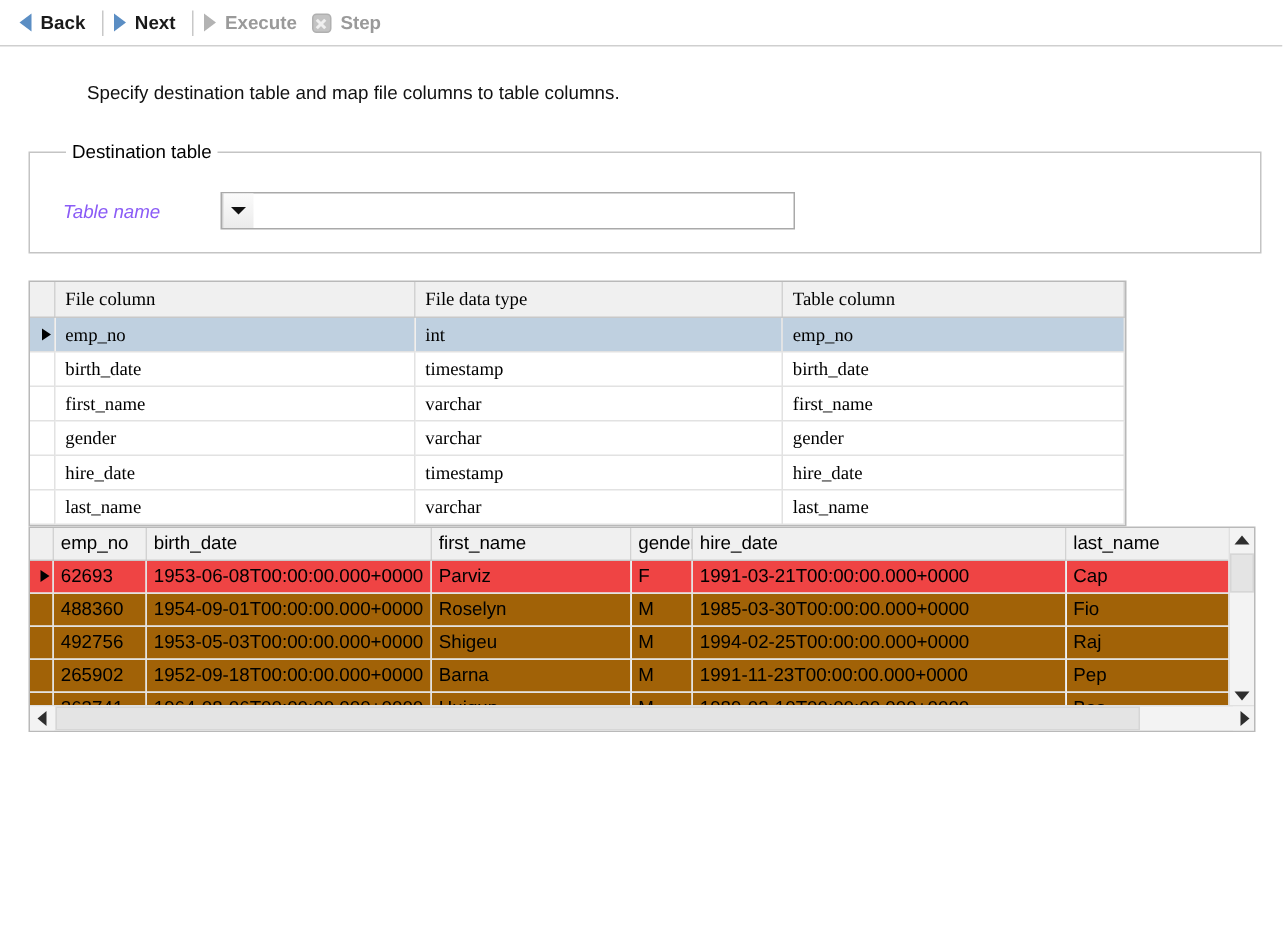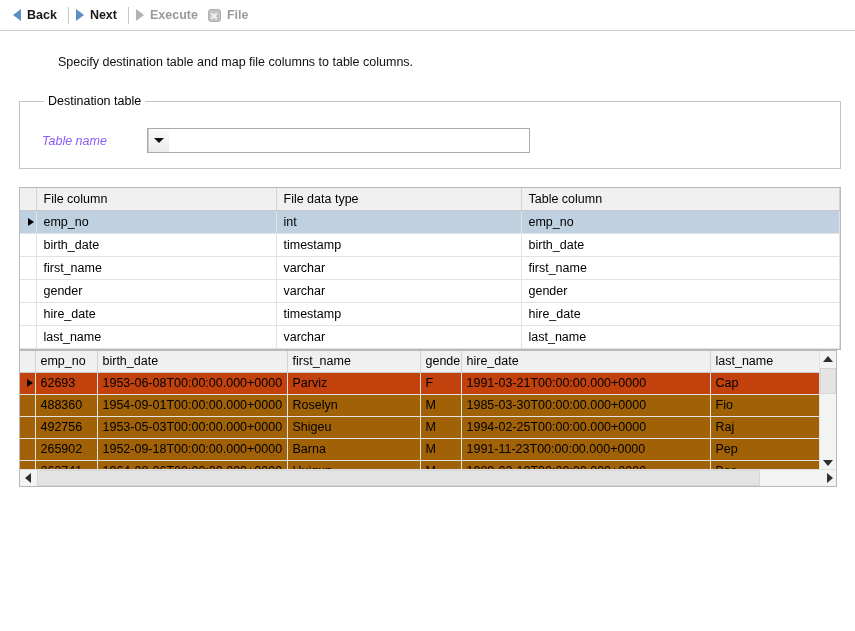--- a/index.html
+++ b/index.html
@@ -165,21 +165,22 @@
   }
 
   
   .grid-wrap {
     border: 1px solid #b9b9b9;
     box-sizing: border-box;
     background: #ffffff;
   }
   .map-grid {
     margin: 18px 0 0 3px;
-    width: 822px;
+    width: 732px;
+    font-family: Liberation Serif, serif;
   }
   table.grid {
     border-collapse: collapse;
     width: 100%;
     table-layout: fixed;
     font-size: 12.5px;
   }
   table.grid th {
     background: #f0f0f0;
     border-right: 1px solid #d2d2d2;
@@ -271,21 +272,21 @@
     border-right: 1px solid #e2e2e2;
     border-bottom: 1px solid #e2e2e2;
     padding: 2px 0 2px 5px;
     height: 22px;
     background: #a16207;
     box-sizing: border-box;
     white-space: nowrap;
     overflow: hidden;
   }
   table.preview tr.selected td {
-    background: #c2410c;
+    background: #ef4444;
     margin-top: 16px;
   }
   table.preview th.rowhdr, table.preview td.rowhdr {
     width: 15px; min-width: 15px;
   }
 
   
   .vscroll {
     position: absolute;
     right: 0; top: 0;
@@ -356,21 +357,21 @@
     <span class="tri-right"></span>
     <span class="tb-label">Next</span>
   </div>
   <div class="tb-sep"></div>
   <div class="tb-item disabled">
     <span class="tri-right gray"></span>
     <span class="tb-label">Execute</span>
   </div>
   <div class="tb-item disabled">
     <span class="stop-icon"></span>
-    <span class="tb-label">File</span>
+    <span class="tb-label">Step</span>
   </div>
 </div>
 
 <div class="page">
 
   <div class="step-desc">Specify destination table and map file columns to table columns.</div>
 
   <div class="groupbox">
     <div class="groupbox-title">Destination table</div>
     <div class="gb-row">

